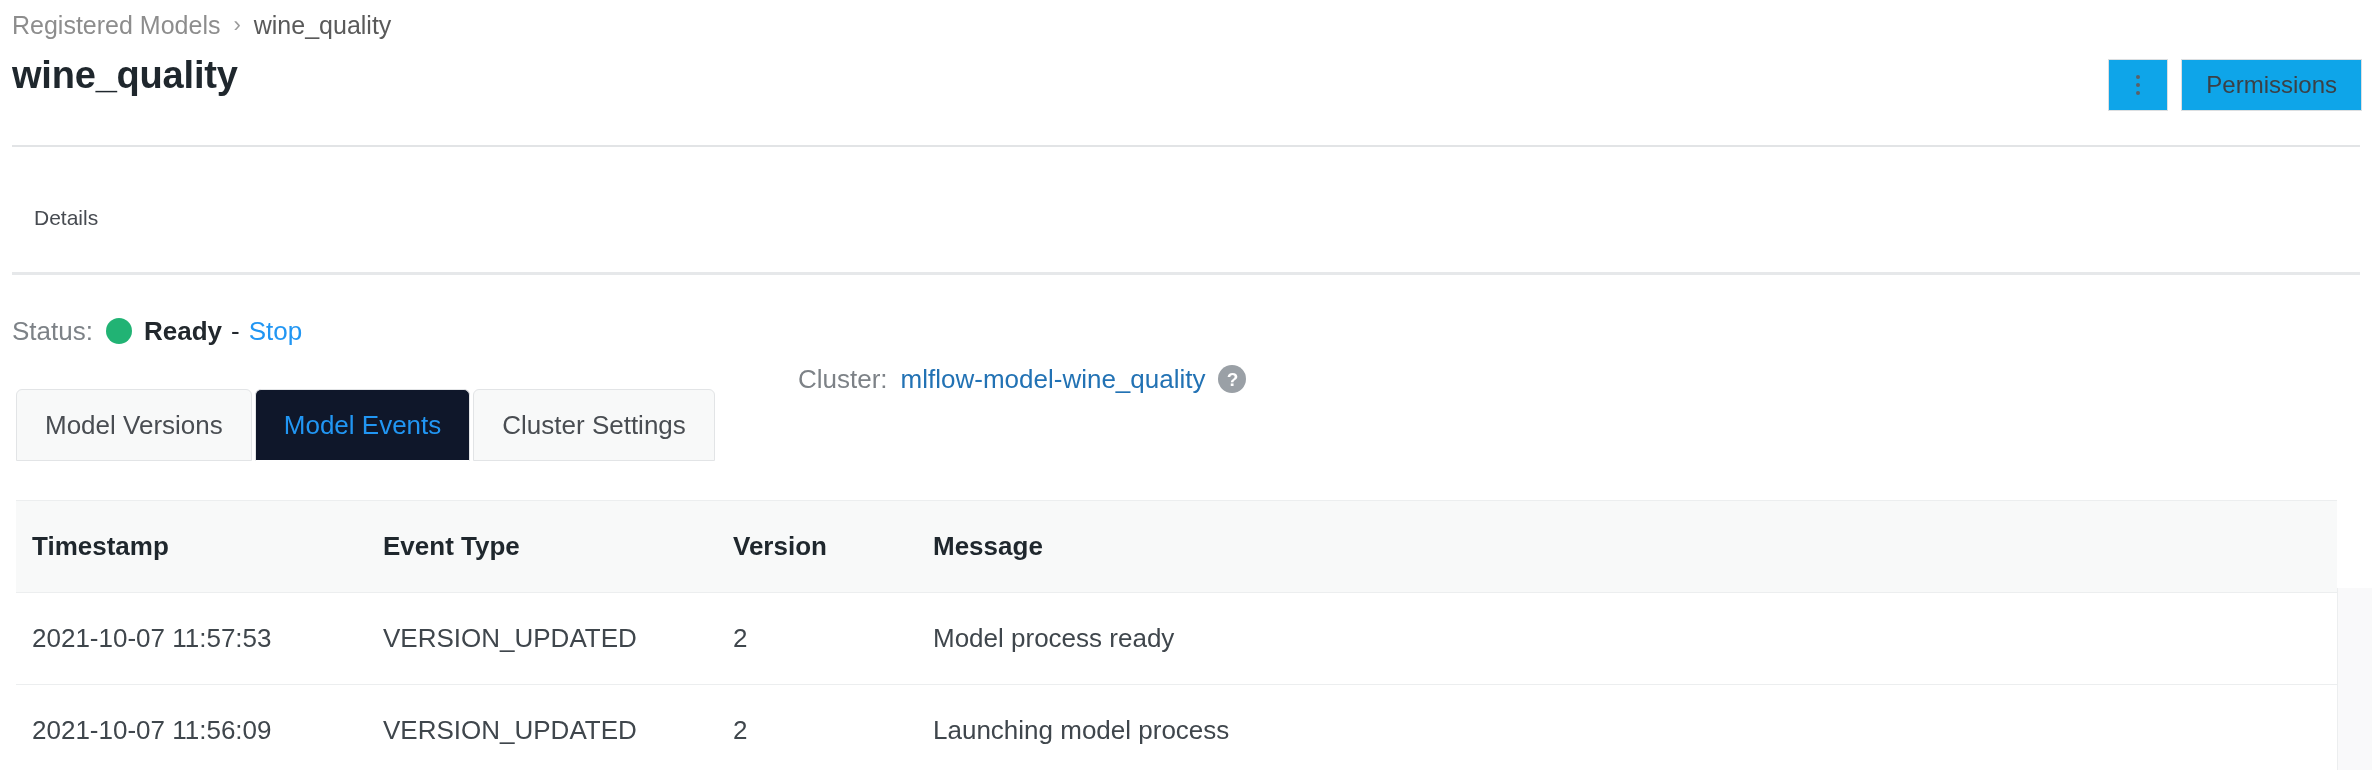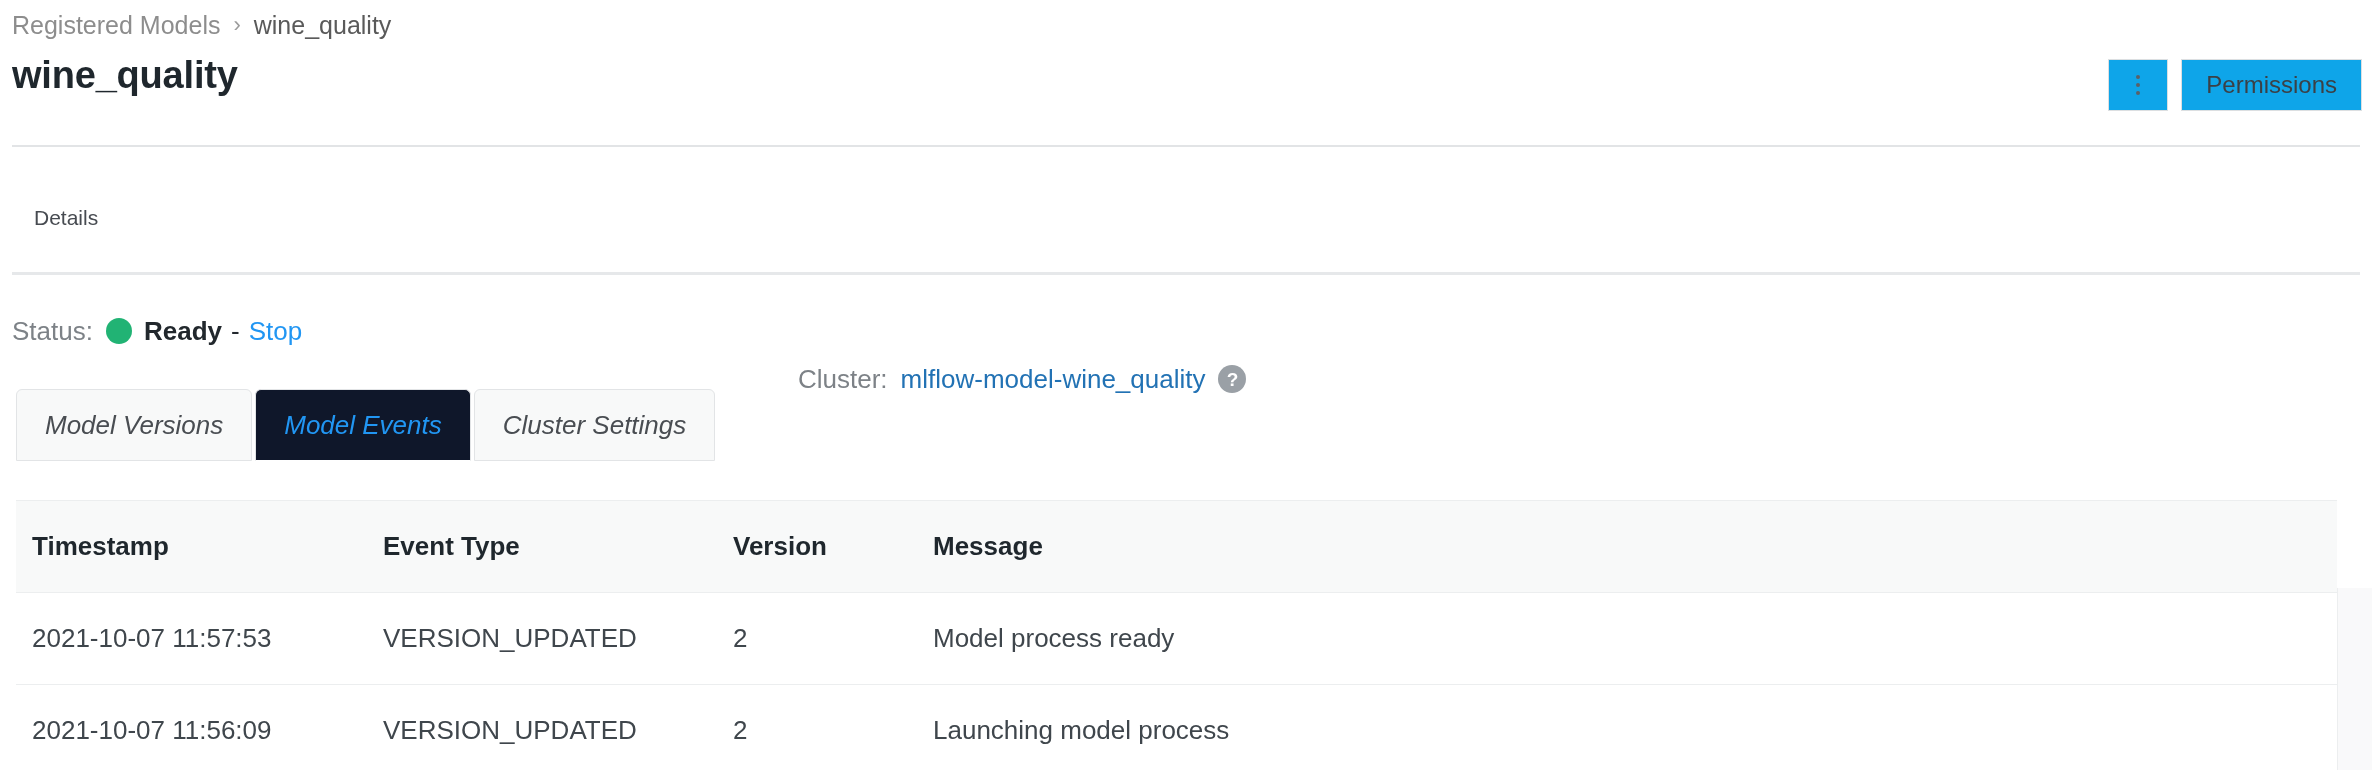--- a/index.html
+++ b/index.html
@@ -219,21 +219,20 @@
     display: inline-flex;
     align-items: center;
     justify-content: center;
     font-size: 26px;
     color: #494d52;
     background: #f8f9f9;
     border: 1px solid #e2e4e6;
     border-radius: 6px 6px 0 0;
     cursor: pointer;
     white-space: nowrap;
-    font-style: italic;
   }
   .subtab.active {
     background: #0f172a;
     color: #2196f3;
     border-bottom-color: #ffffff;
     position: relative;
     z-index: 2;
   }
 
   

